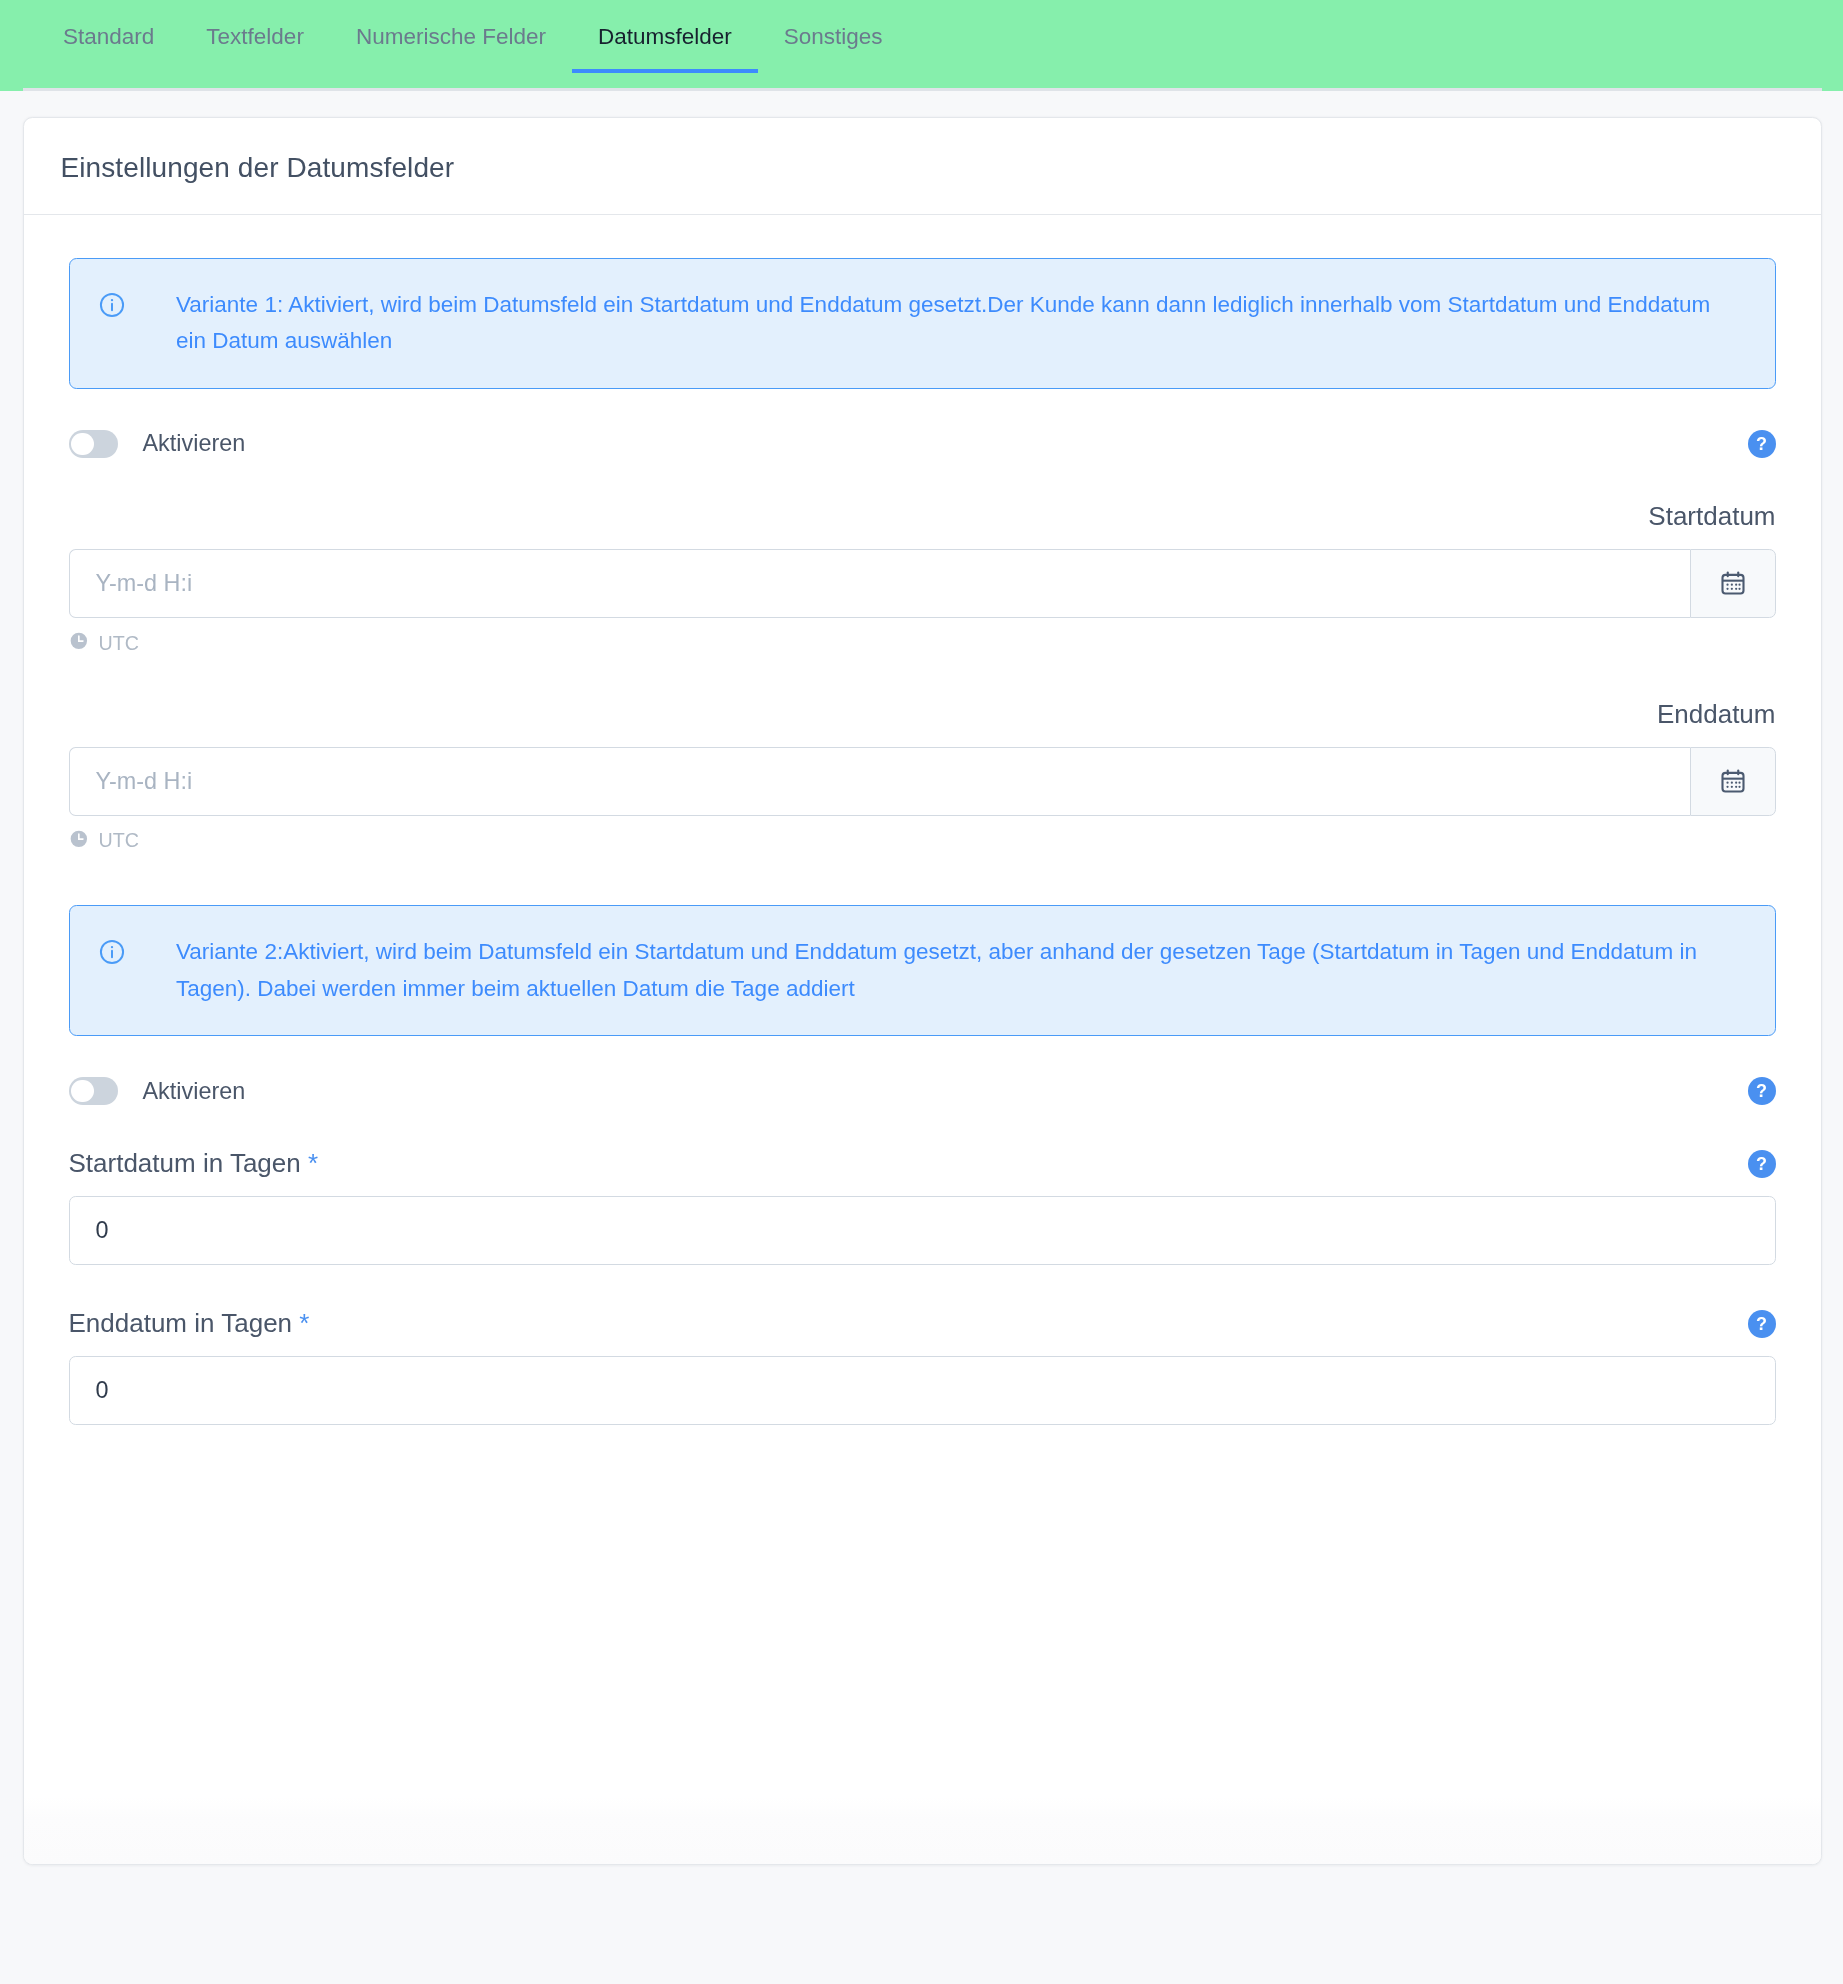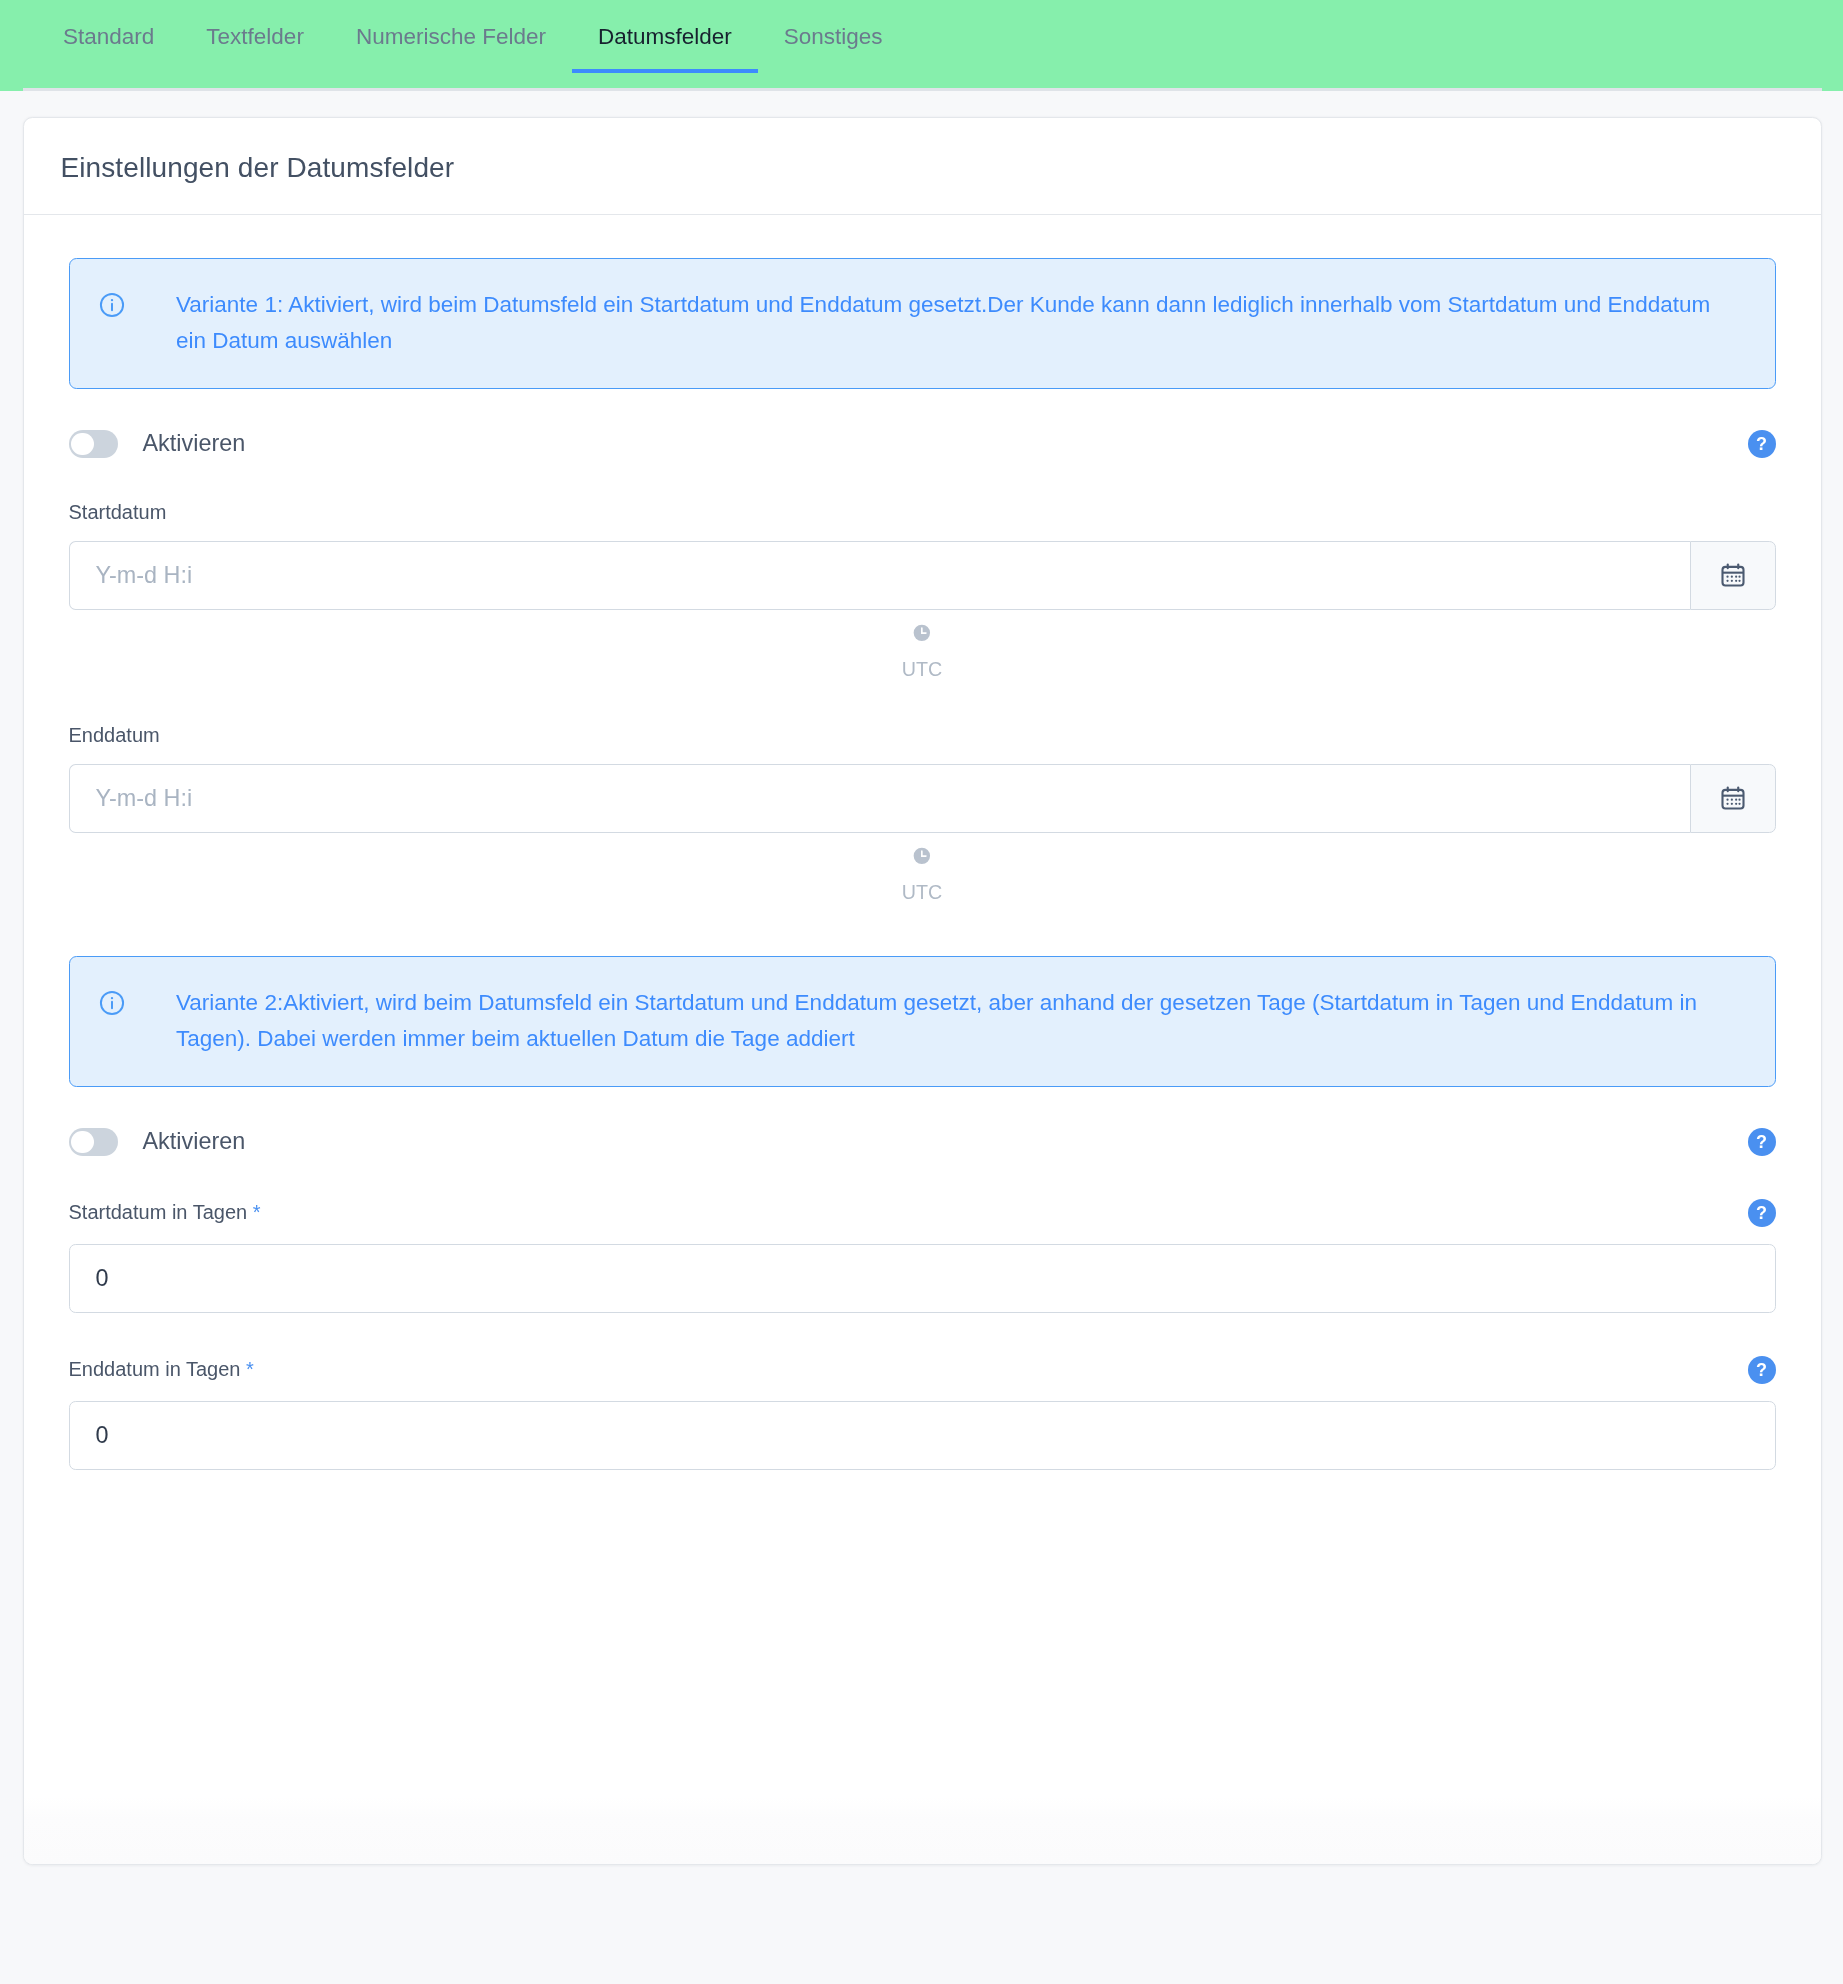--- a/index.html
+++ b/index.html
@@ -145,24 +145,25 @@
     align-items: center;
     justify-content: center;
     cursor: pointer;
     flex: 0 0 auto;
     line-height: 1;
   }
 
   
   .field { margin-top: 43px; }
   .field-label {
-    font-size: 20px;
+    font-size: 26px;
     color: #4a5669;
     margin-bottom: 17px;
     display: block;
+    text-align: right;
   }
   .field-label-row {
     display: flex;
     align-items: center;
     justify-content: space-between;
     margin-bottom: 17px;
   }
   .req { color: #4a90f0; }
 
   .input-group {
@@ -204,21 +205,20 @@
     flex: 0 0 auto;
   }
 
   .helper {
     display: flex;
     align-items: center;
     gap: 10.3px;
     margin-top: 13px;
     font-size: 19.7px;
     color: #b0bac6;
-    flex-direction: column;
   }
 </style>
 </head>
 <body>
 
 <div class="tabbar">
   <button class="tab">Standard</button>
   <button class="tab">Textfelder</button>
   <button class="tab">Numerische Felder</button>
   <button class="tab active">Datumsfelder</button>

